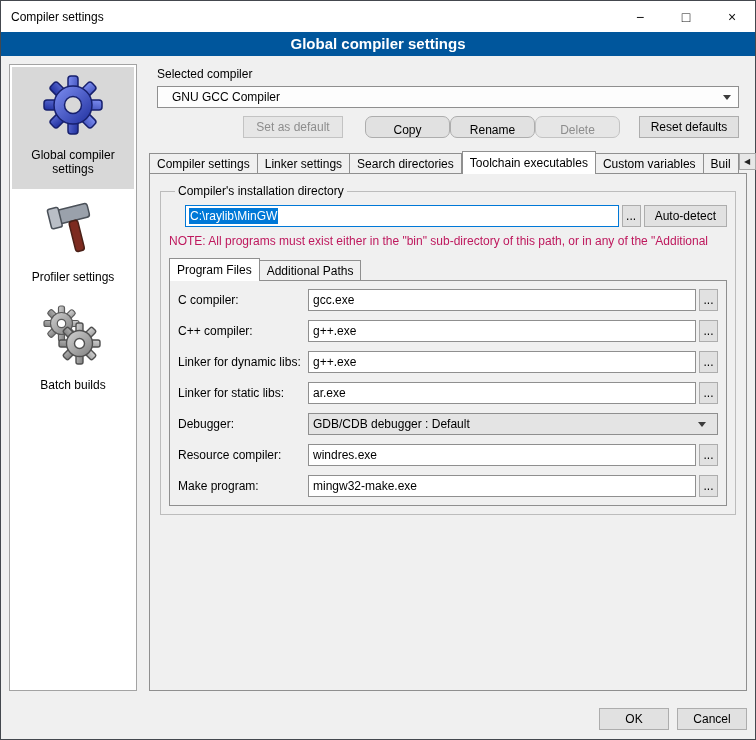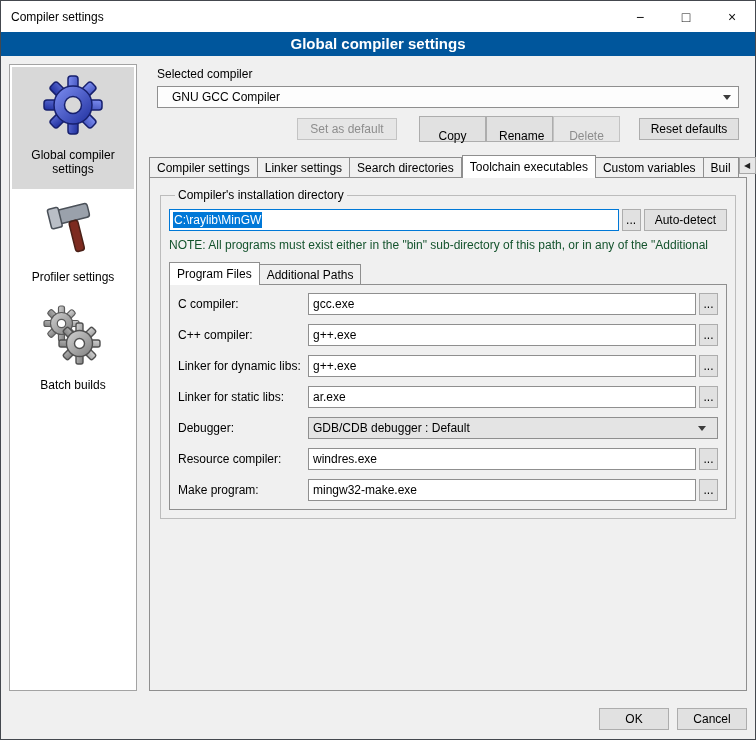--- a/index.html
+++ b/index.html
@@ -36,46 +36,46 @@
               display:flex; align-items:center; padding-left:14px; }
   .combo-arrow { margin-left:auto; margin-right:7px; width:0; height:0;
                  border-left:4px solid transparent; border-right:4px solid transparent;
                  border-top:5px solid #3c3c3c; }
 
   .btn { height:22px; background:#e1e1e1; border:1px solid #adadad; font-family:inherit; font-size:12px;
          padding:0 12px; color:#000; cursor:default; }
   .btn:disabled { color:#8d8d8d; border-color:#c3c3c3; background:#e6e6e6; }
   .btn-row { display:flex; margin:8px 8px 0; align-items:center; }
   .btn-row .spacer1 { flex:1; }
-  .w90 { width:100px; padding:0; } .w75 { width:67px; padding:12px; } .w100 { width:100px; padding:0; }
+  .w90 { width:100px; padding:0; } .w75 { width:85px; padding:6px;border-radius:7px; } .w100 { width:100px; padding:0; }
   .gap22 { width:22px; flex:0 0 auto; } .gap19 { width:19px; flex:0 0 auto; }
 
   
   .tabstrip { display:flex; align-items:flex-end; margin-top:12px; height:23px; position:relative; z-index:3; }
   .tab { height:20px; display:flex; align-items:center; padding:0 7px; background:#f0f0f0;
          border:1px solid #8f8f8f; border-bottom:none; cursor:default; white-space:nowrap; }
   .tab + .tab { border-left:none; }
   .tab.active { height:23px; background:#fff; margin-bottom:-1px; padding-bottom:1px;
                 border-left:1px solid #8f8f8f; }
   .tab-arrows { margin-left:auto; display:flex; align-items:center; padding-bottom:3px; gap:1px; }
   .tab-arrow { width:17px; height:17px; font-size:8px; display:flex; align-items:center; justify-content:center;
                background:#e7e7e7; border:1px solid #a7a7a7; color:#222; cursor:default; }
 
   .tab-panel { flex:1; border:1px solid #8f8f8f; background:#f0f0f0; padding:10px; min-height:0; z-index:1; }
 
   
   fieldset.groupbox { border:1px solid #bcbcbc; padding:4px 8px 8px; }
   fieldset.groupbox legend { padding:0 3px; margin-left:6px; }
   .dir-row { display:flex; align-items:center; gap:3px; margin-top:3px; }
-  .textbox { height:22px; background:#fff; border:1px solid #7a7a7a; display:flex; align-items:center; padding:0 3px; overflow:hidden; }
+  .textbox { height:22px; background:#fff; border:1px solid #7a7a7a; display:flex; align-items:center; padding:0 3px; overflow:hidden;margin-left:16px; }
   .dir-input { flex:1; border-color:#0078d7; }
   .sel-text { background:#0078d7; color:#fff; padding:1px 1px; white-space:nowrap; }
   .browse-btn { width:19px; padding:0; flex:0 0 auto; }
   .autodetect-btn { padding:0 10px; flex:0 0 auto; }
-  .note { margin-top:7px; color:#14532d; white-space:nowrap; overflow:hidden; }
+  .note { margin-top:7px; color:#be185d; white-space:nowrap; overflow:hidden; }
 
   
   .inner-tabstrip { display:flex; align-items:flex-end; margin-top:10px; height:22px; position:relative; z-index:3; }
   .inner-panel { border:1px solid #8f8f8f; background:#f0f0f0; padding:8px; height:226px; }
 
   .frow { display:flex; align-items:center; margin-bottom:9px; }
   .frow-label { width:130px; flex:0 0 auto; }
   .field-input { flex:1; height:22px; border:1px solid #8f8f8f; background:#fff;
                  font-family:inherit; font-size:12px; padding:0 4px; min-width:0; }
   .frow .browse-btn { margin-left:3px; }

